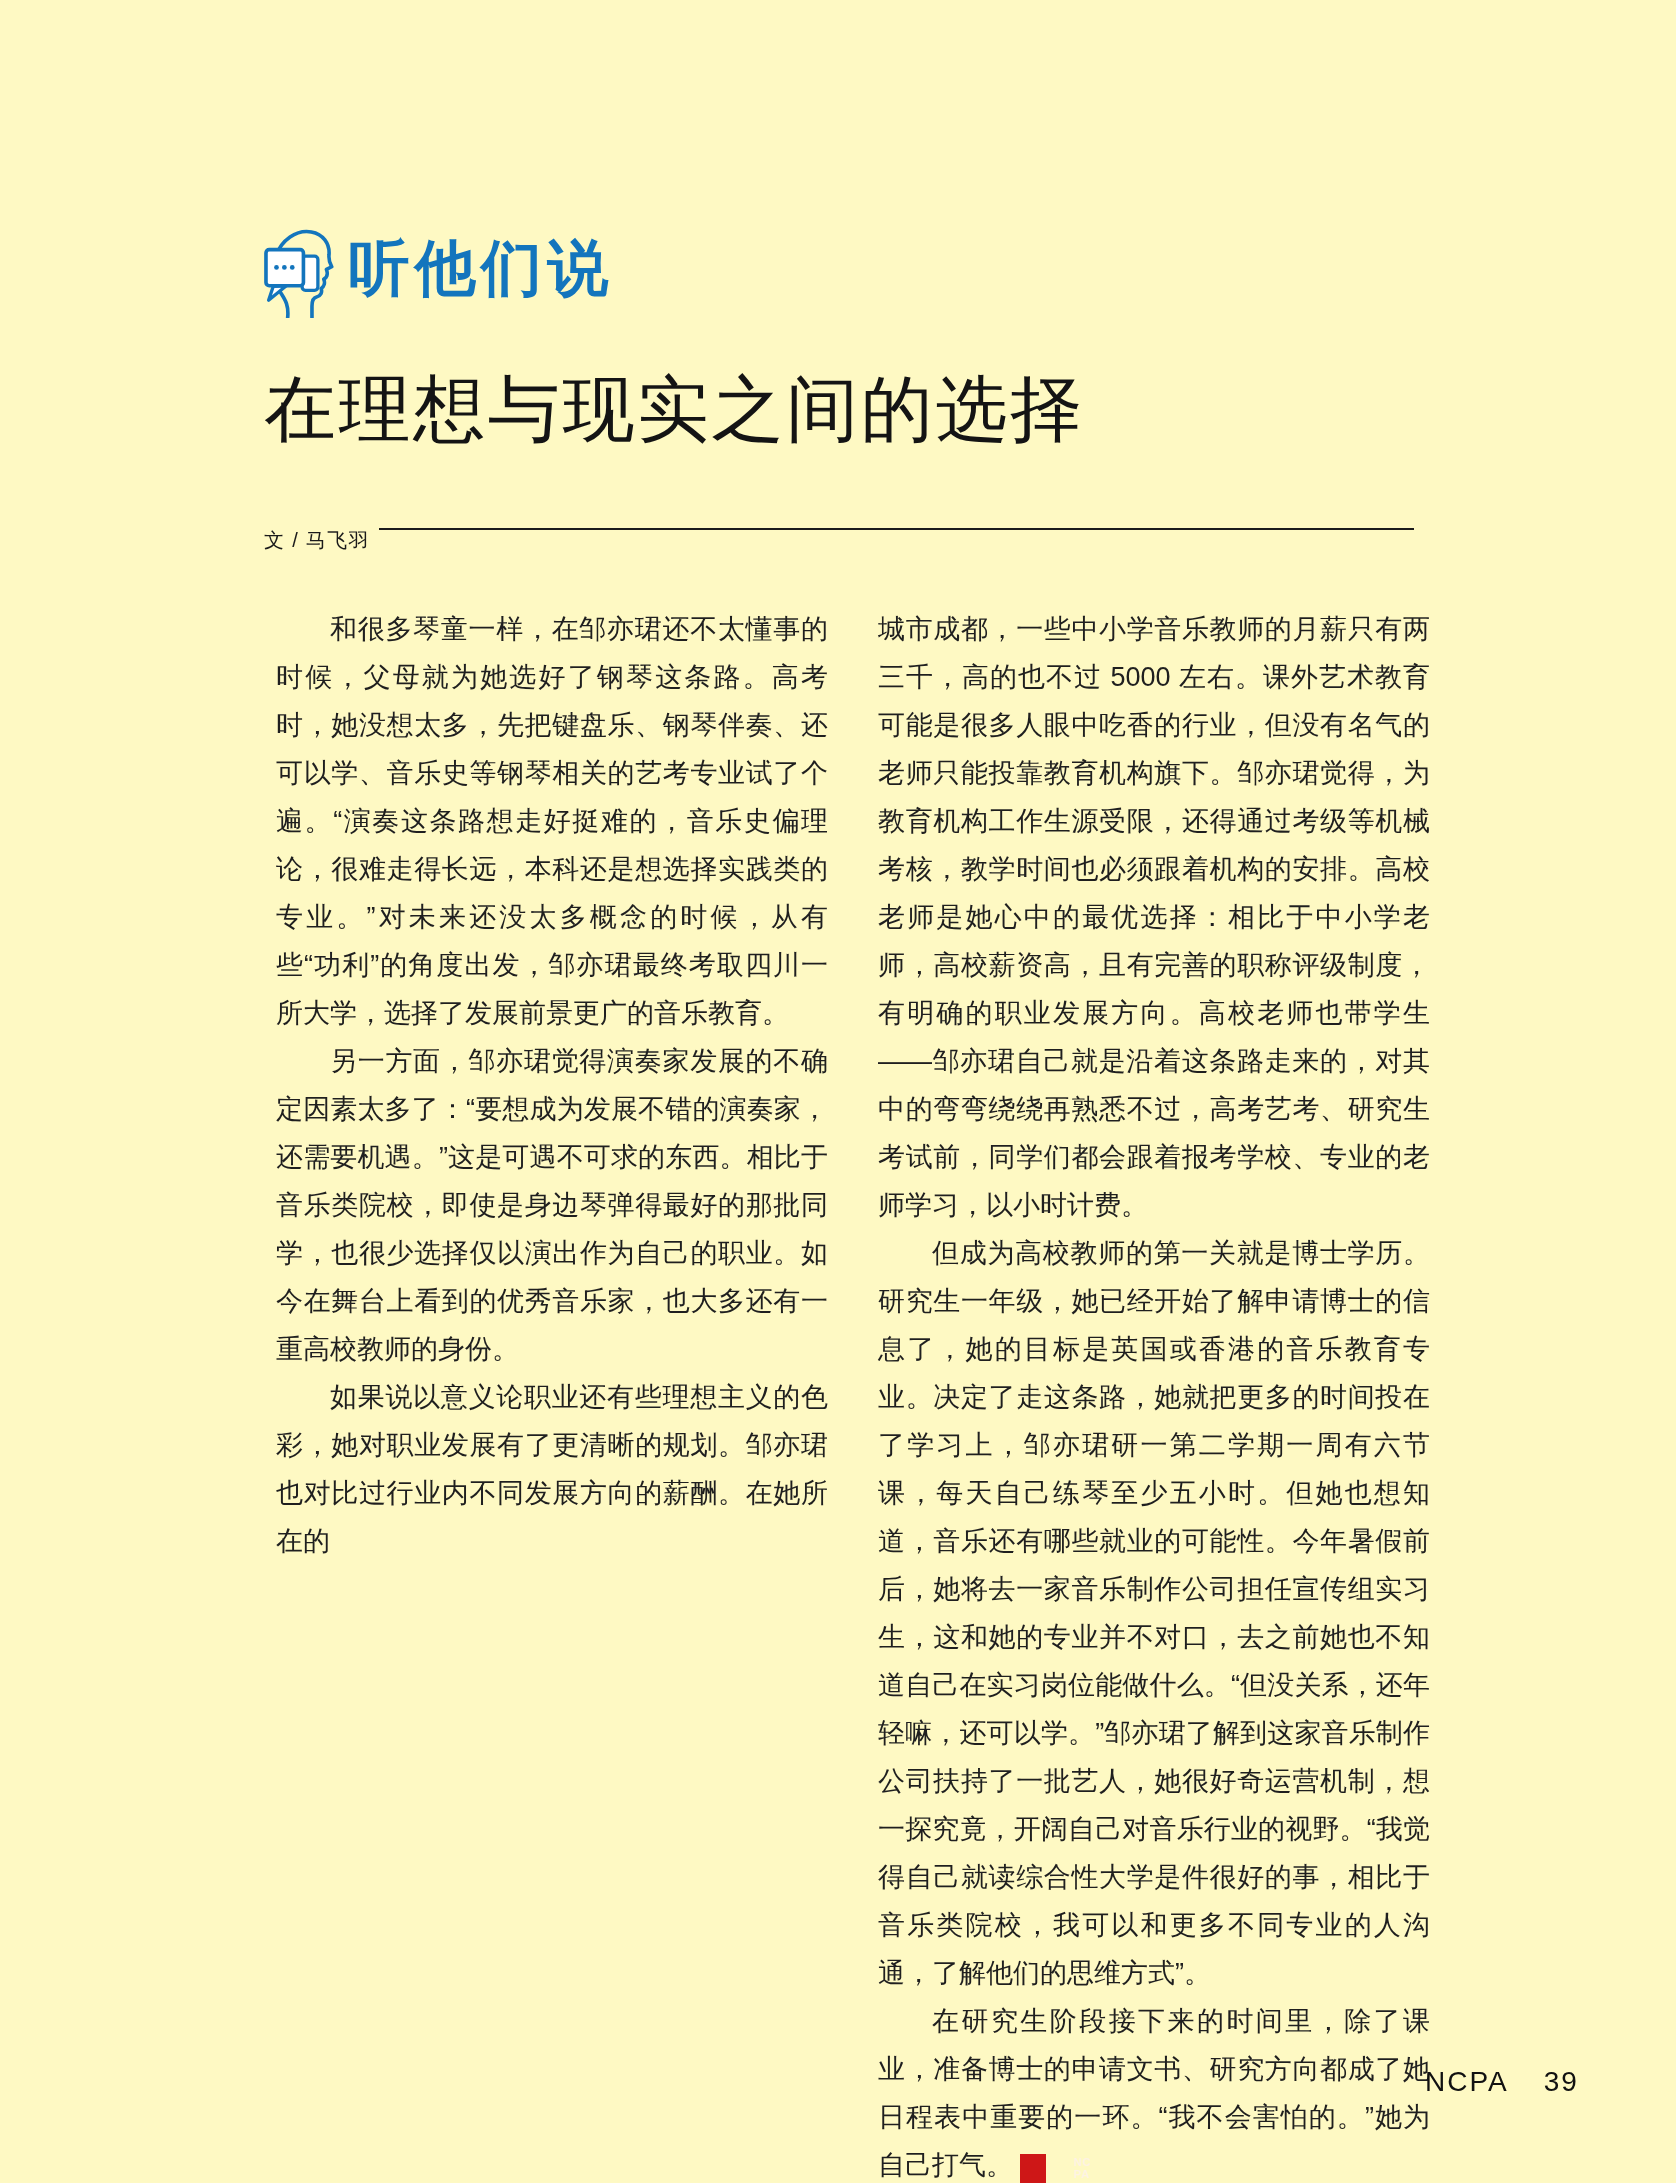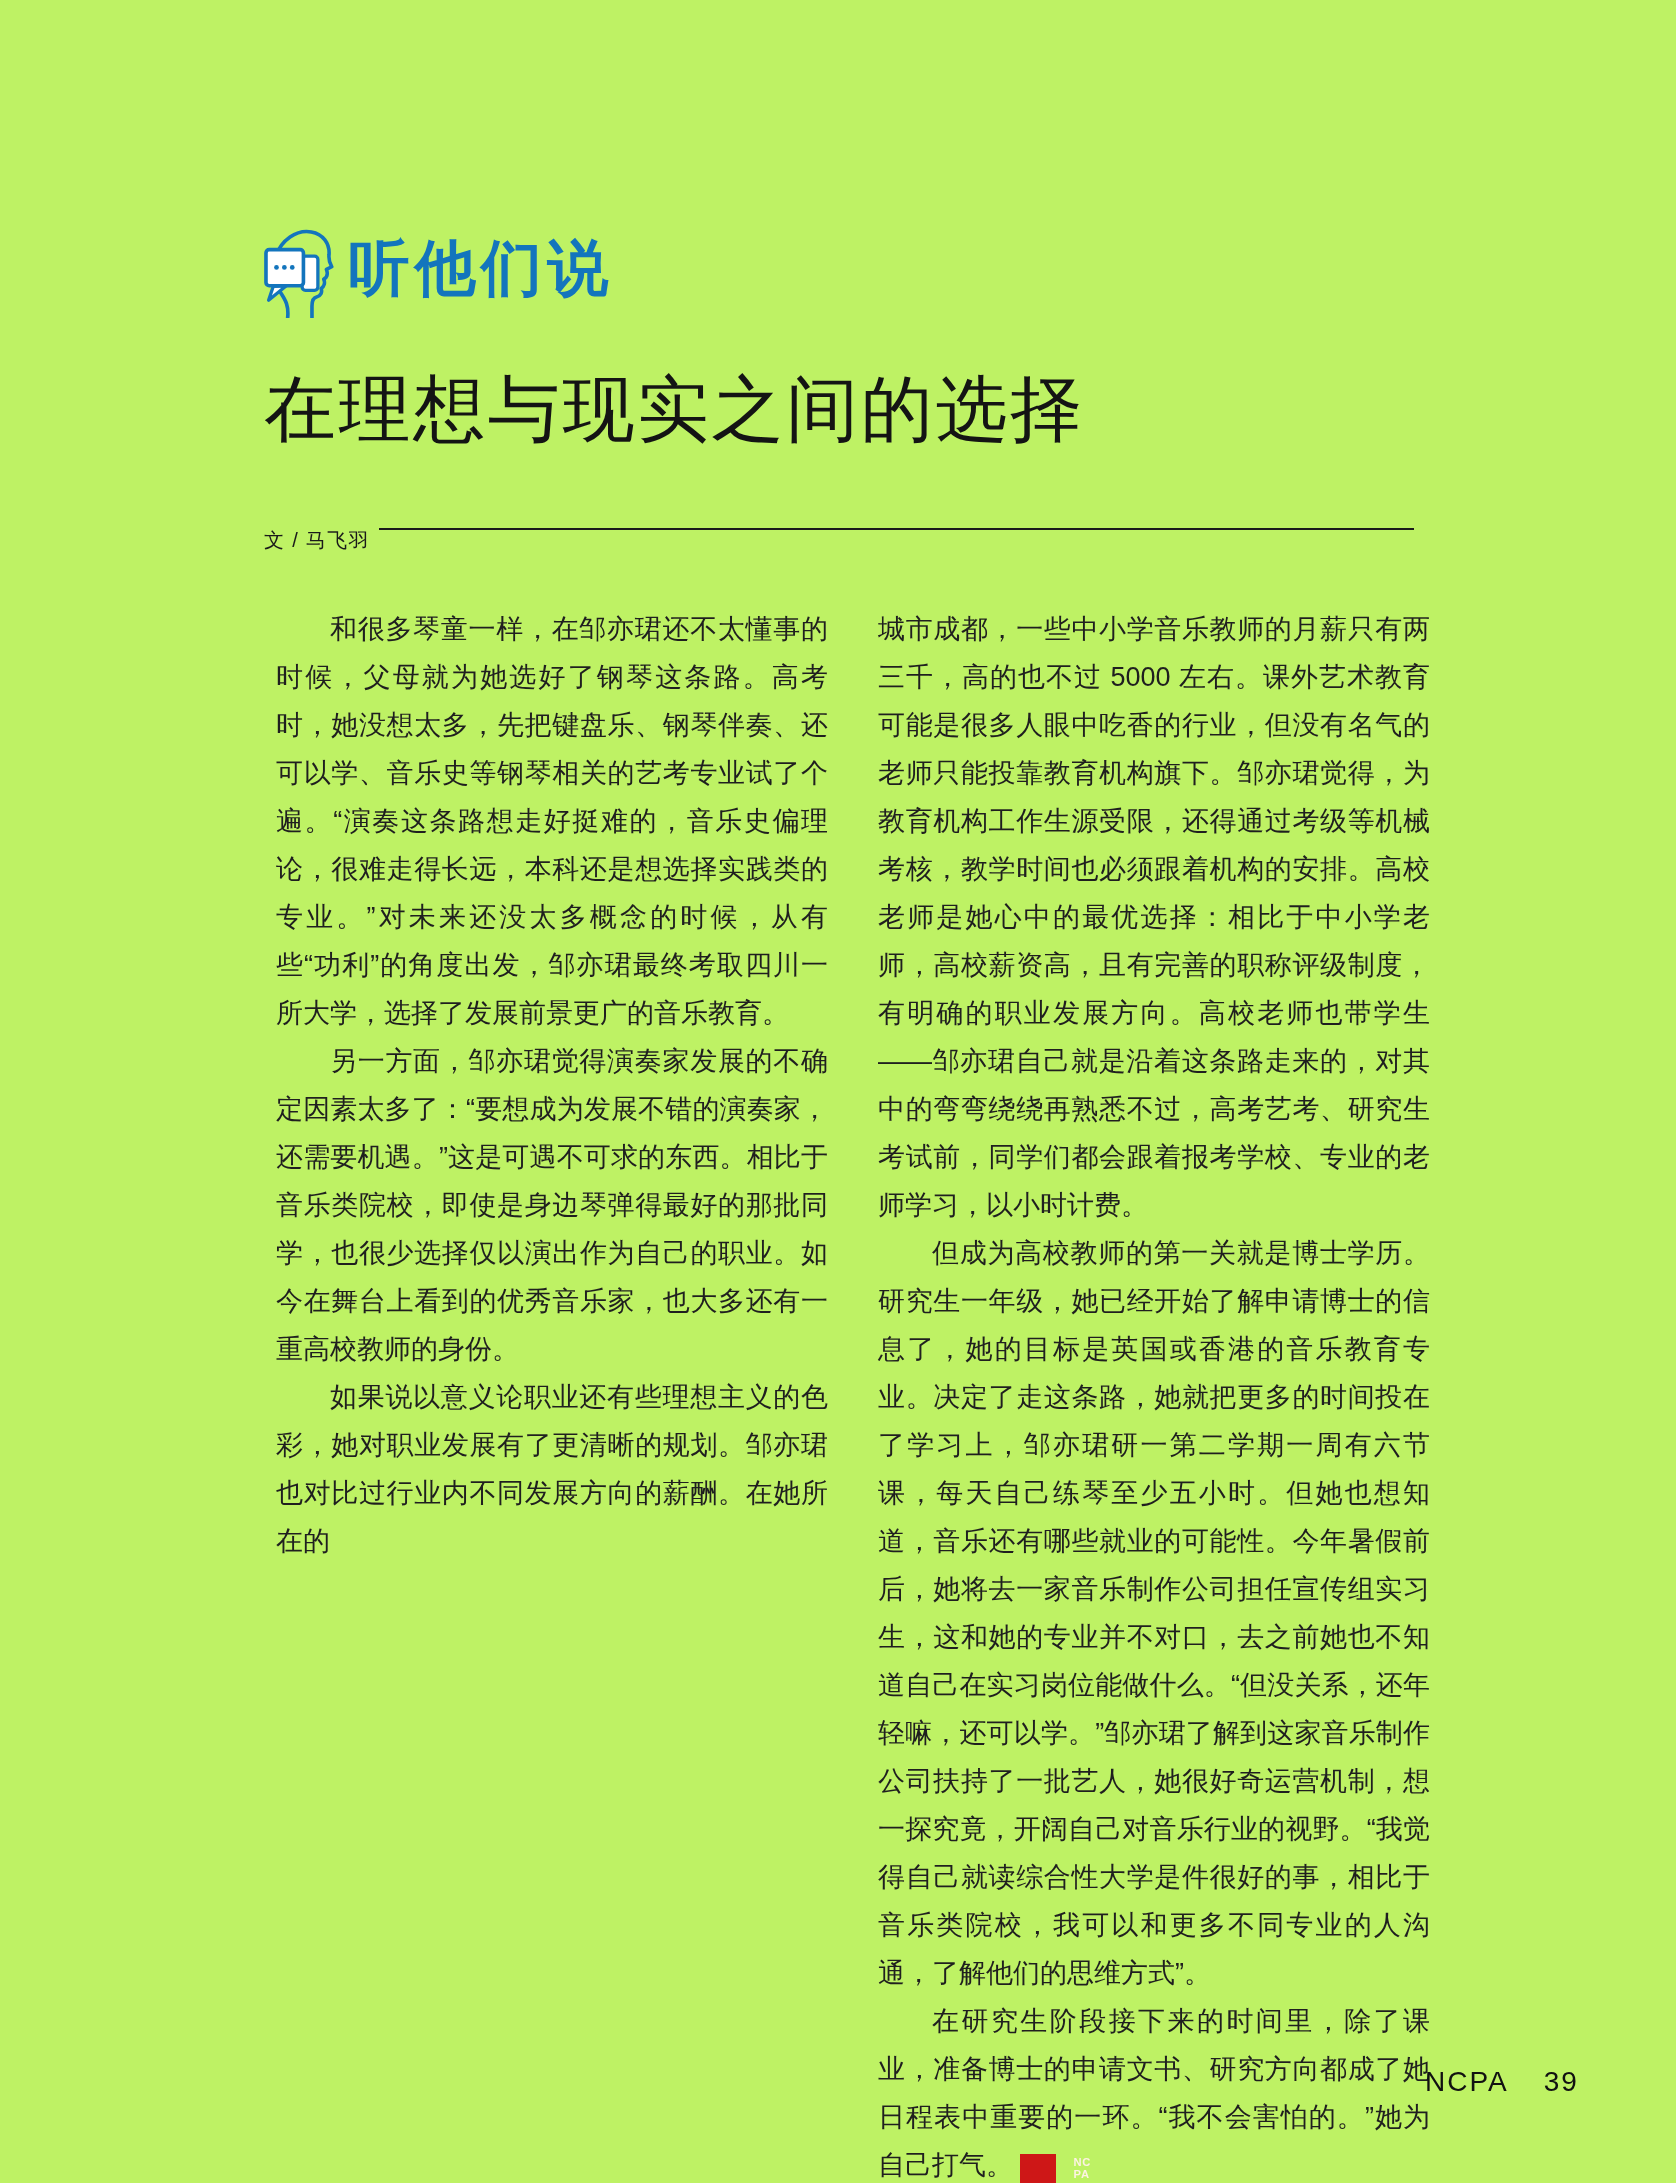--- a/index.html
+++ b/index.html
@@ -1,19 +1,19 @@
 <!DOCTYPE html>
 <html style="font-size:10.6px"><head>
 <meta charset="utf-8">
 <style>
   html,body{margin:0;padding:0;background:#e8e8e8;}
   .page{
     position:relative;
     width:1676px;height:2183px;
-    background:#bef264;
+    background:#fef9c3;
     font-family:"Liberation Sans","DejaVu Sans",sans-serif;
     overflow:hidden;
   }
   
   .section-header{
     position:absolute;left:263px;top:226px;
     display:flex;align-items:flex-start;
   }
   .section-icon{width:71px;height:92px;flex:0 0 auto;}
   .section-label{
@@ -50,21 +50,21 @@
     text-align:justify;
     font-family:"Liberation Sans","DejaVu Sans",sans-serif;
   }
   .column-left{left:276px;}
   .column-right{left:878px;}
   .column p{margin:0;padding:0;}
   .column p.indent{text-indent:2em;}
   
   .ncpa-seal{
     display:inline-block;vertical-align:-4px;margin-left:6.6px;
-    width:36px;height:29px;background:#ce1717;
+    width:26px;height:29px;background:#ce1717;
     color:#fdf3e3;font-weight:bold;font-size:11.2px;line-height:12.5px;
     text-align:center;letter-spacing:0.7px;
     font-family:"Liberation Sans","DejaVu Sans",sans-serif;
     padding-top:2px;box-sizing:border-box;
   }
   .ncpa-seal span{display:block;}
   
   .page-footer{
     position:absolute;left:1425px;top:2066px;
     font-size:28px;color:#111;letter-spacing:2px;

